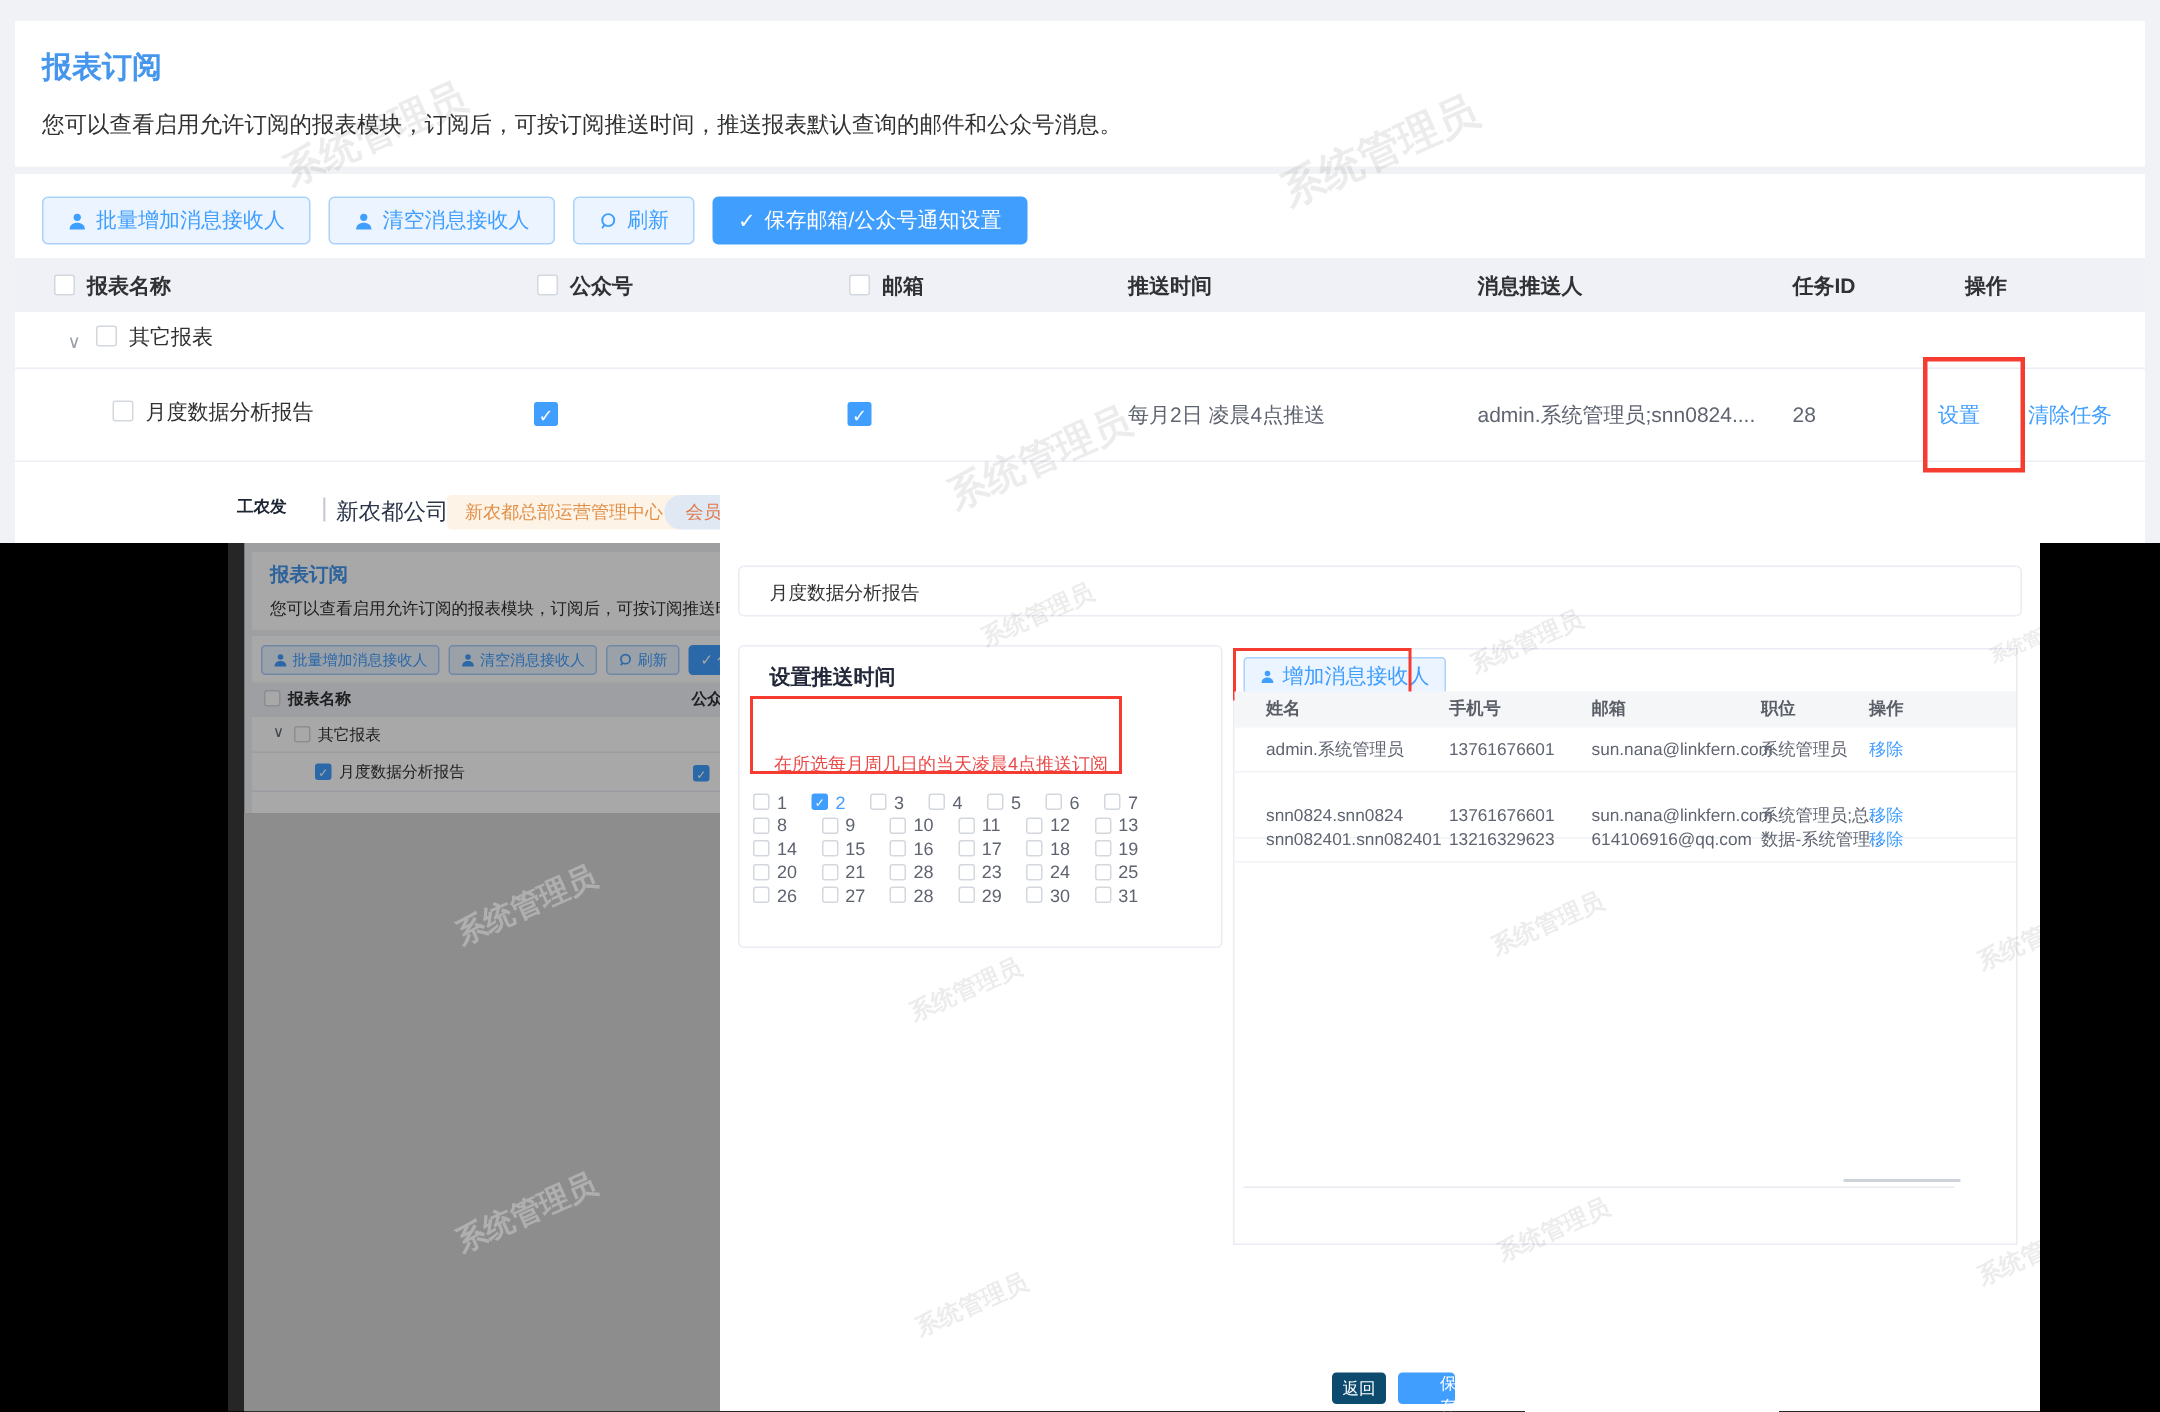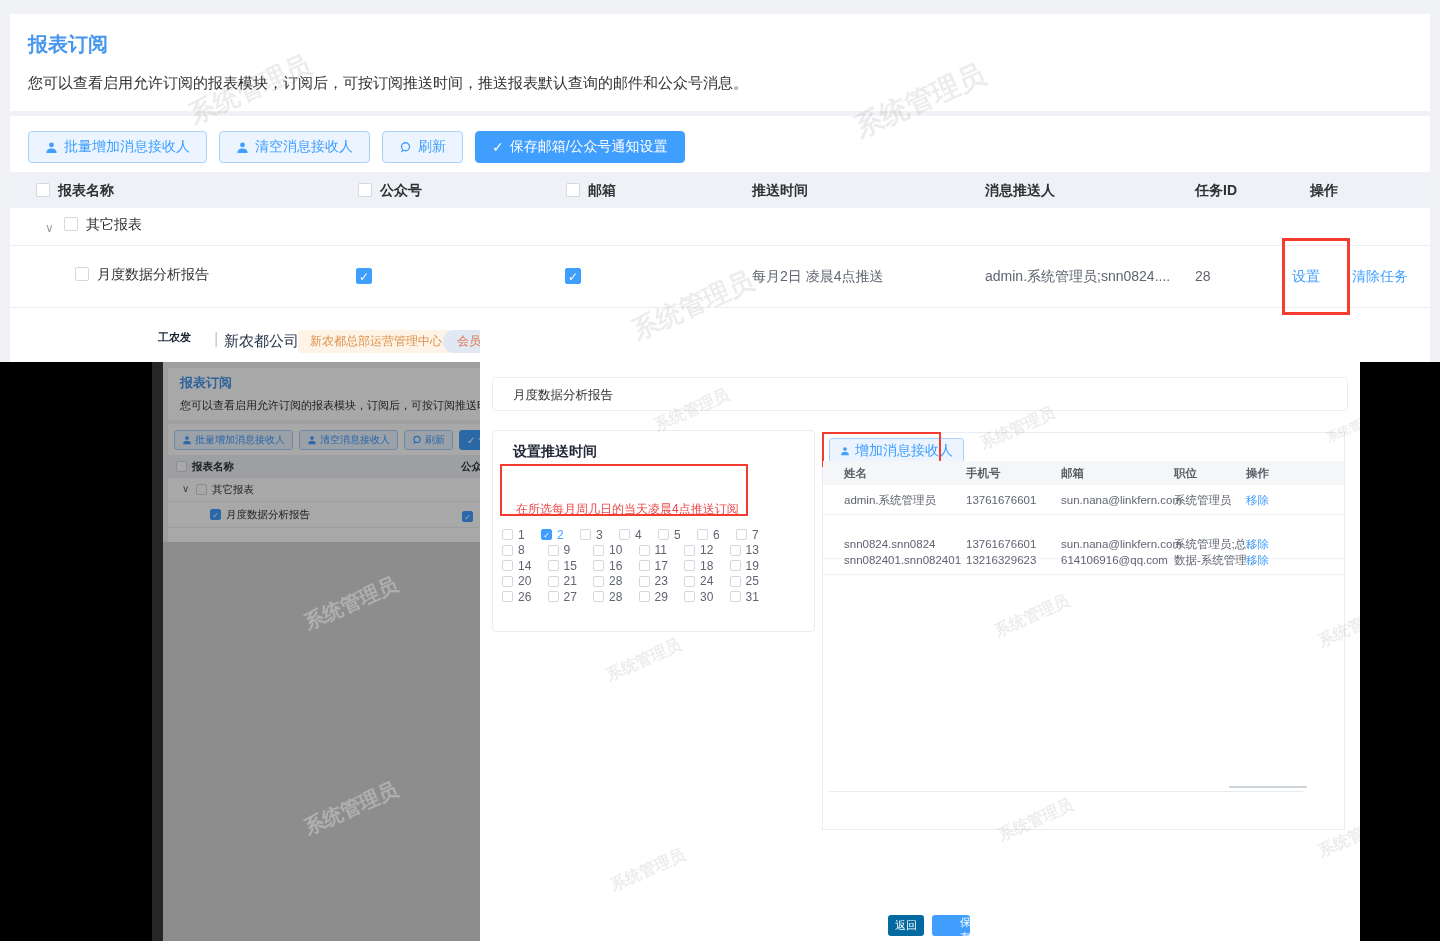--- a/index.html
+++ b/index.html
@@ -112,21 +112,21 @@
              background:#ecf5ff; color:#409eff; border-radius:3px; cursor:pointer; }
   #add-anno { left:-1px; top:-1px; width:119px; height:35px; border-width:2.5px; }
   #rcpt-thead { left:0; top:28px; width:521px; height:24px; background:#f5f6f8; position:absolute; }
   .rth { position:absolute; top:0; height:24px; line-height:24px; font-size:11.5px; font-weight:700; color:#5a5e66; }
   .rrow { position:absolute; left:0; width:521px; height:30px; border-bottom:1px solid #f0f2f5; }
   .rcell { position:absolute; top:0; height:30px; line-height:30px; font-size:11.5px; color:#5f6470; white-space:nowrap; }
   .rcell.op { color:#409eff; cursor:pointer; }
   #rcpt-divider { left:6px; top:358px; width:474px; height:1px; background:#e8eaf0; position:absolute; }
   #rcpt-thumb { left:406px; top:353px; width:78px; height:2px; background:#ced3da; position:absolute; }
 
-  #btn-back { left:408px; top:593px; width:36px; height:21px; background:#0369a1; color:#fff;
+  #btn-back { left:408px; top:593px; width:36px; height:21px; background:#0c4a6e; color:#fff;
               font-size:11px; border:none; border-radius:3px; position:absolute; cursor:pointer; }
   #btn-save { left:452px; top:593px; width:38px; height:21px; background:#409eff; color:#fff;
               font-size:11px; border:none; border-radius:3px; position:absolute; cursor:pointer;padding-left:28px; }
 
   .icon-user { width:13px; height:13px; display:inline-block; }
   .icon-user.small { width:10px; height:10px; }
   .icon-refresh { width:13px; height:13px; display:inline-block; }
 </style>
 </head>
 <body>

